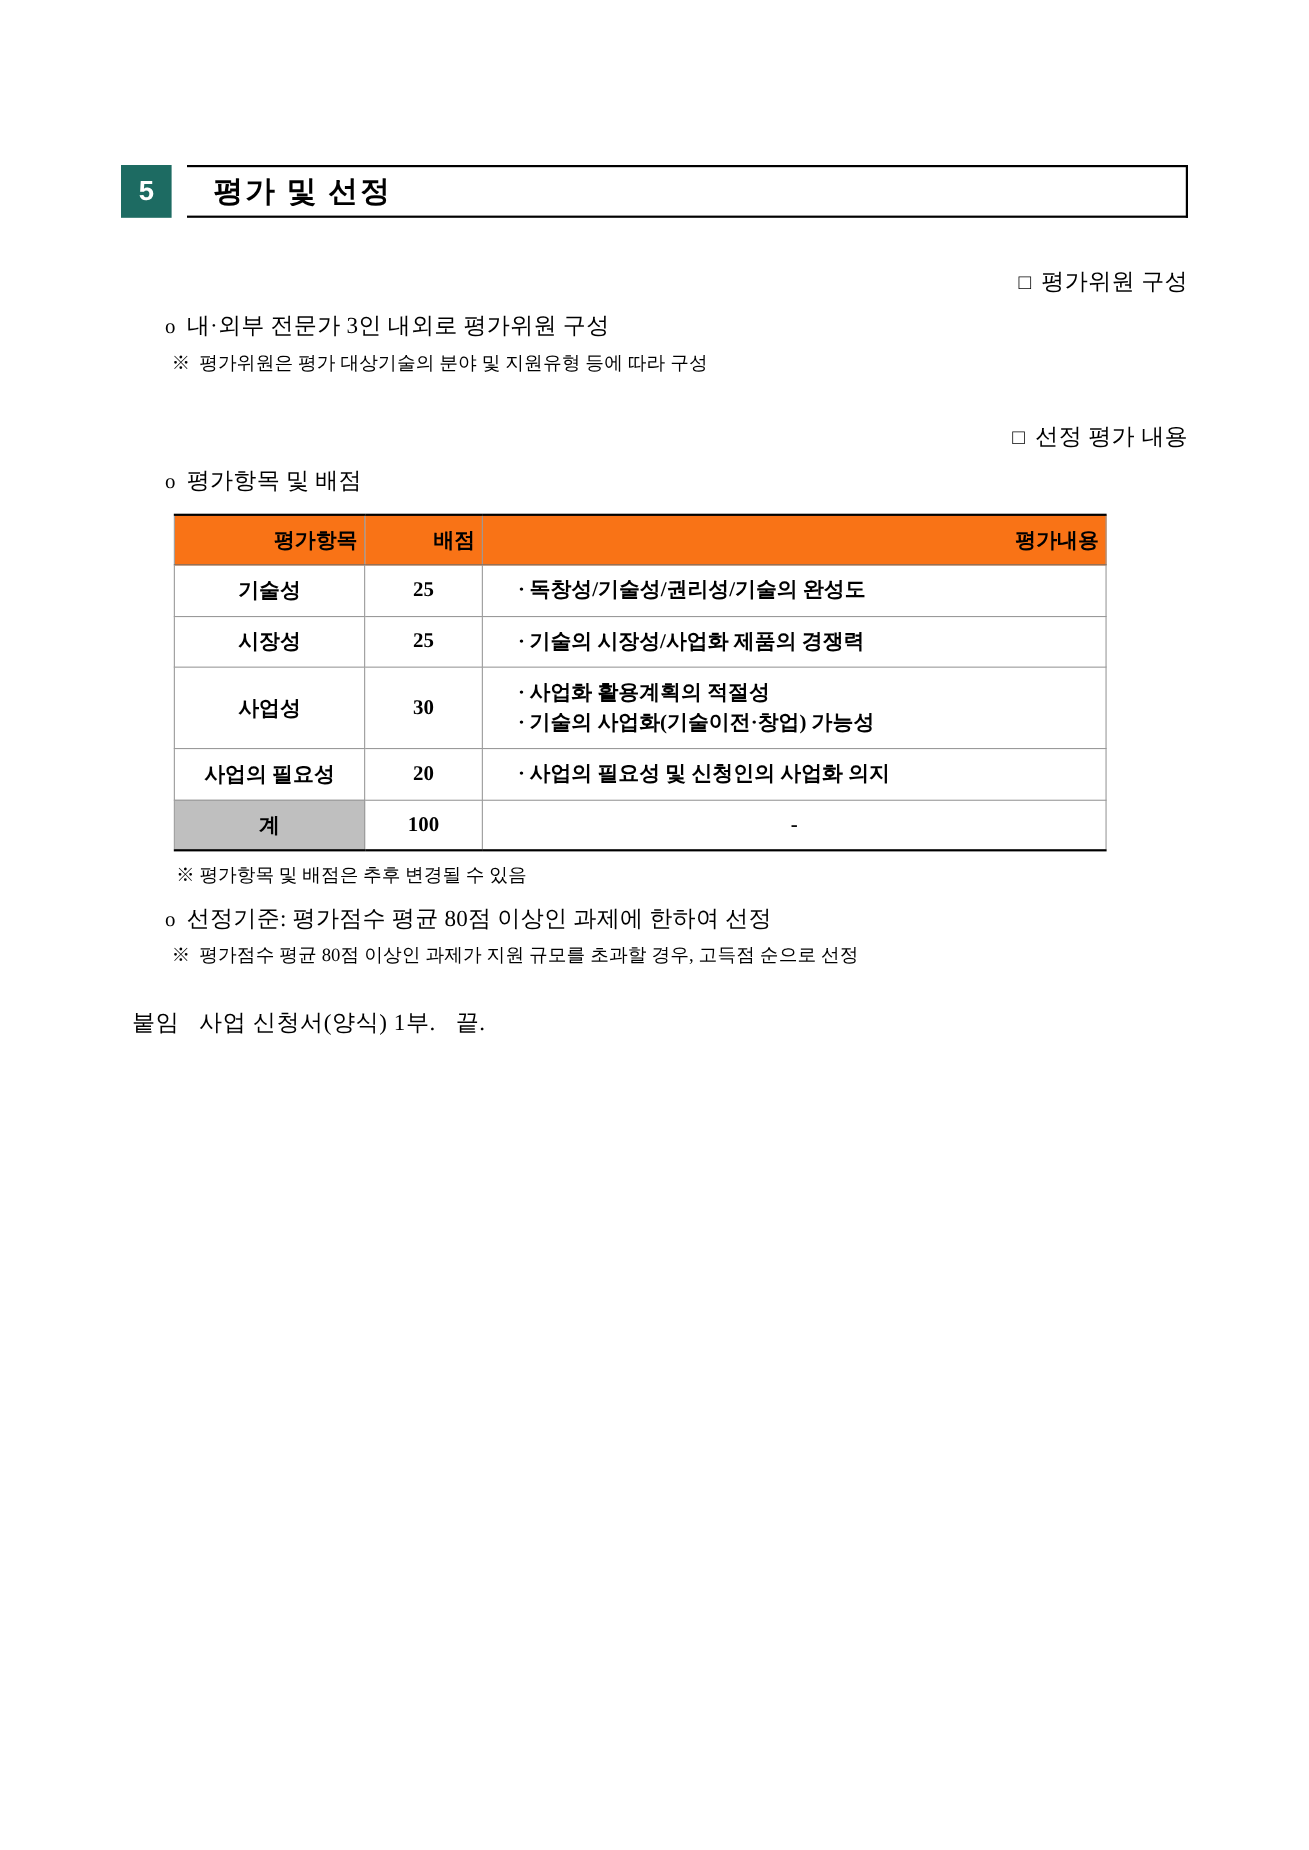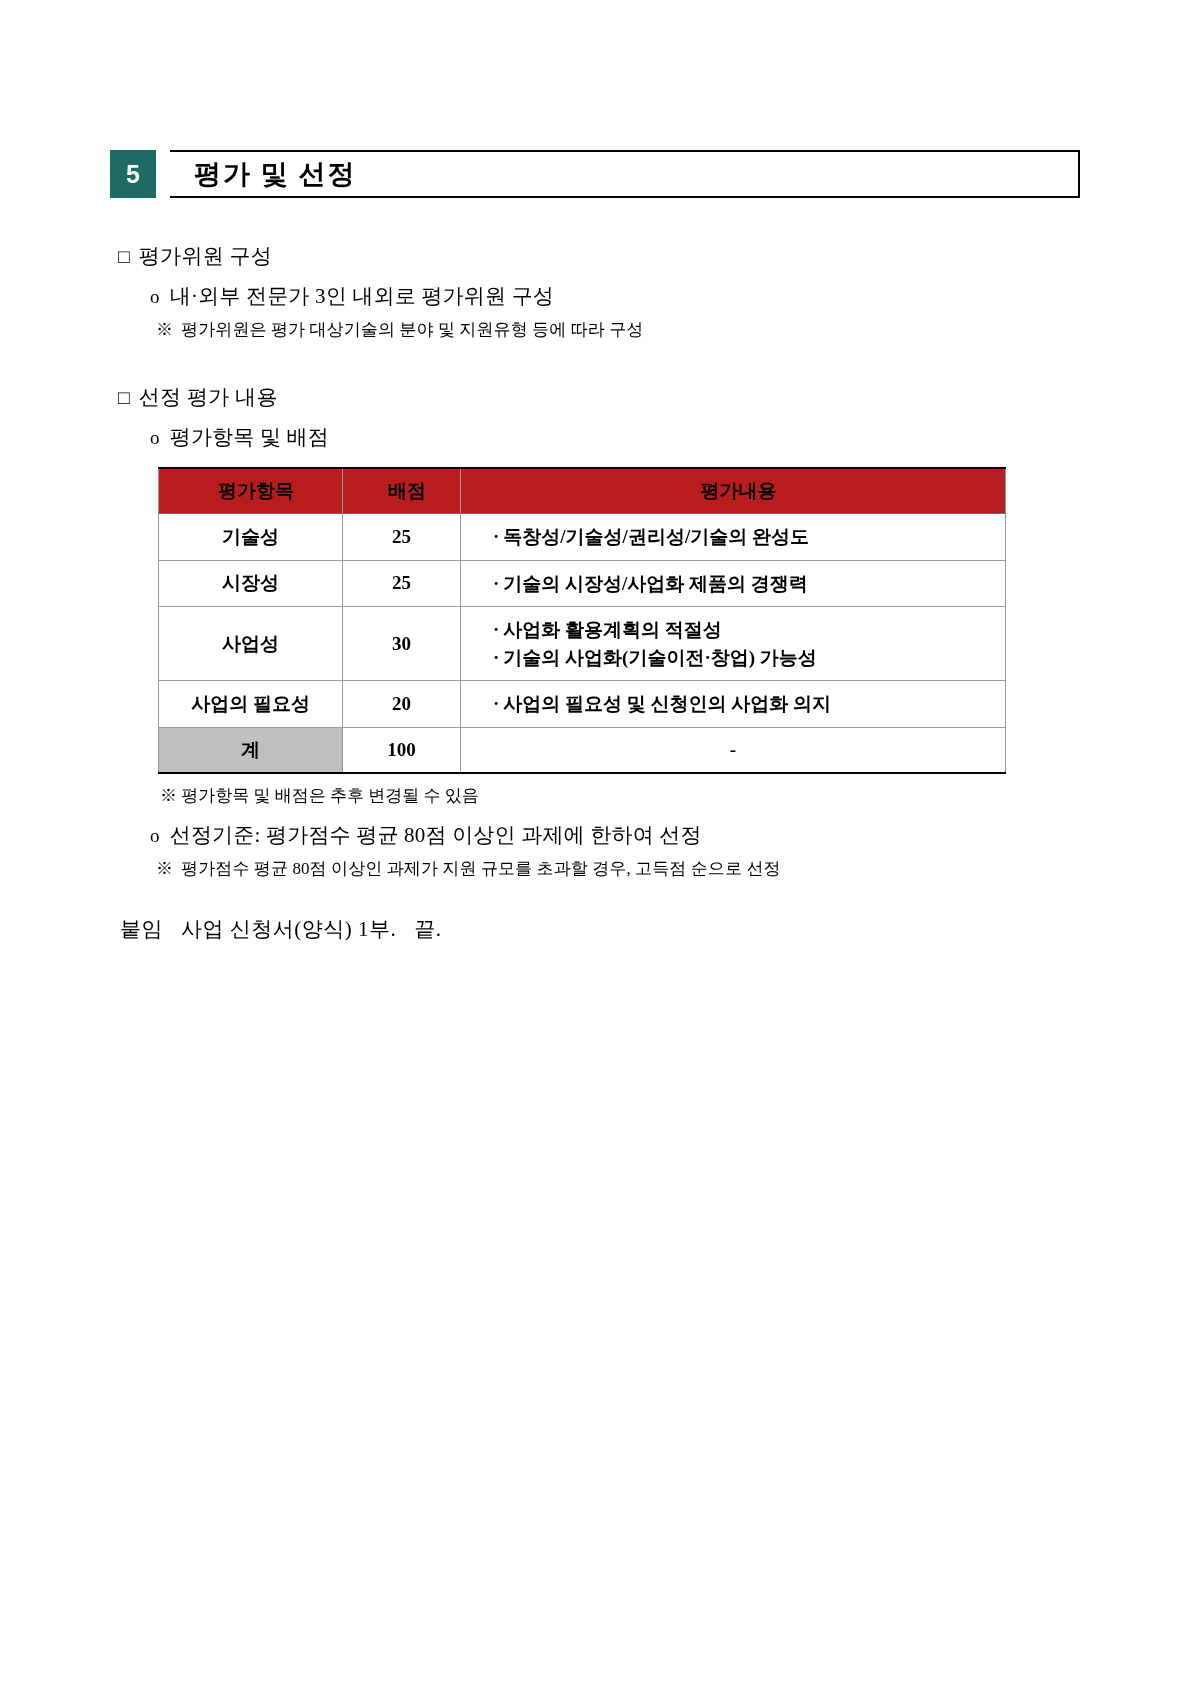--- a/index.html
+++ b/index.html
@@ -57,20 +57,21 @@
     font-weight: bold;
     letter-spacing: 2px;
   }
 
   
   .block { margin-bottom: 6px; }
   .lvl1 {
     font-size: 21px;
     margin: 0 0 12px 8px;
     letter-spacing: 0.3px;
+    text-align: right;
   }
   .lvl1 .marker {
     font-size: 19px;
     margin-right: 9px;
   }
   .lvl2 {
     font-size: 21px;
     margin: 0 0 8px 40px;
     letter-spacing: 0.2px;
   }
@@ -97,26 +98,25 @@
     table-layout: fixed;
   }
   table.eval th,
   table.eval td {
     border: 1px solid #9a9a9a;
     font-size: 19px;
     padding: 9px 6px;
     vertical-align: middle;
   }
   table.eval thead th {
-    background: #b91c1c;
-    font-weight: bold;
-    text-align: center;
+    background: #f97316;
+    font-weight: bold;
+    text-align: right;
     border-top: 2px solid #000000;
     border-bottom: 1px solid #6f6f6f;
-    padding-left: 17px;
   }
   table.eval tbody td {
     text-align: center;
     font-weight: bold;
   }
   table.eval tbody td.content {
     text-align: left;
     padding-left: 32px;
     line-height: 1.45;
   }

